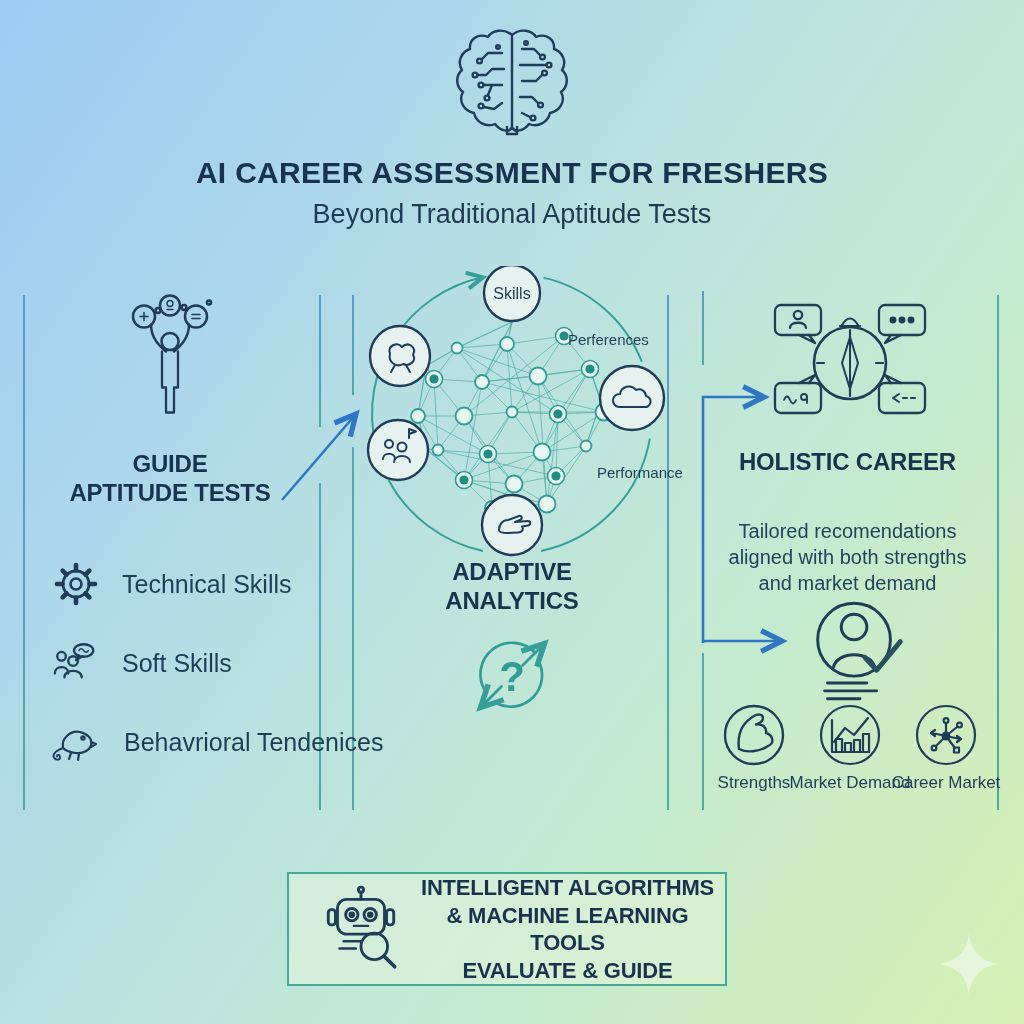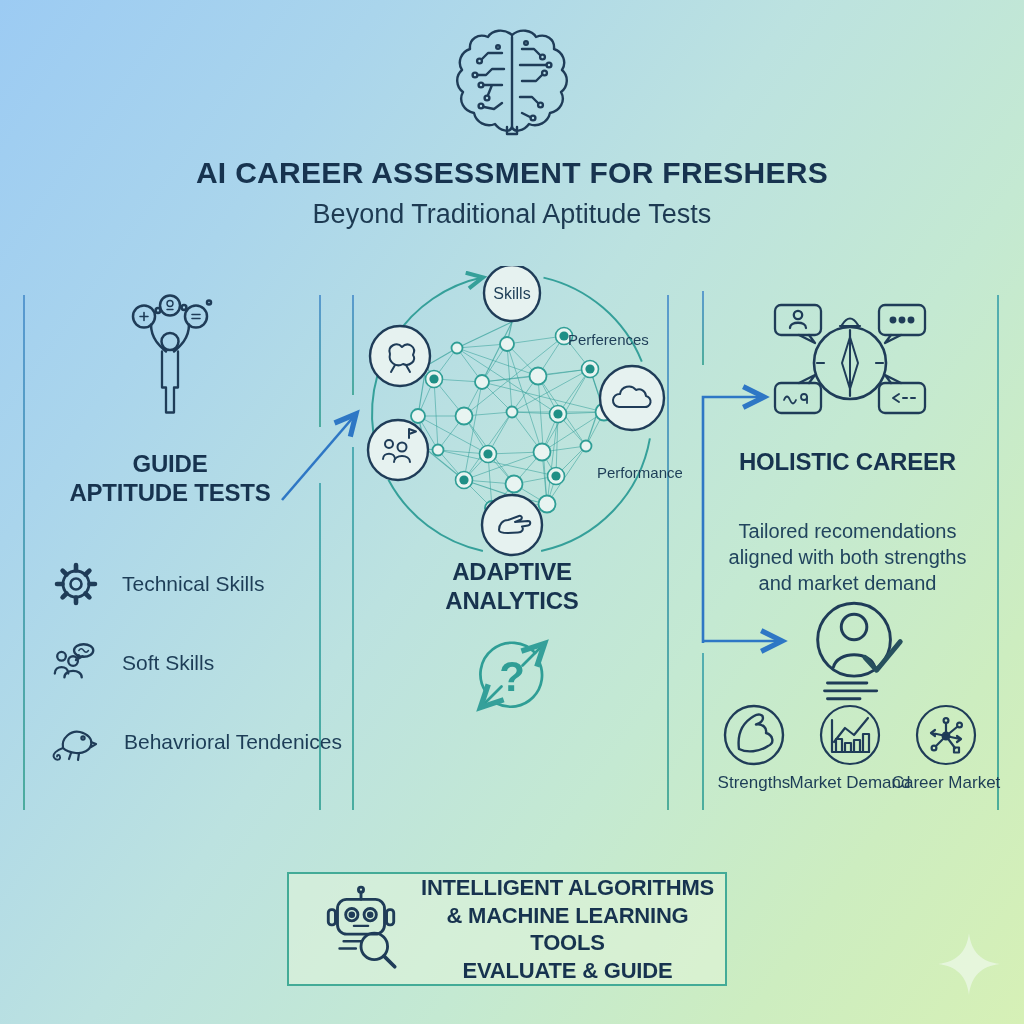--- a/index.html
+++ b/index.html
@@ -8,21 +8,21 @@
     background:linear-gradient(125deg,#9ccbf3 0%,#aad5ec 22%,#bce2e0 46%,#c4e9d2 66%,#cdedc0 84%,#d6f0b6 100%);}
   .abs{position:absolute;}
   .vline{position:absolute;width:2px;opacity:.85;}
   .grad-bt{background:linear-gradient(#4a8ecb,#3aa392);}
   .grad-t{background:linear-gradient(#3fa3ab,#35a295);}
   .title{width:1024px;text-align:center;color:#17334f;font-weight:800;font-size:30px;letter-spacing:.3px;}
   .subtitle{width:1024px;text-align:center;color:#1d3a52;font-weight:400;font-size:27px;}
   .colhead{text-align:center;color:#17334f;font-weight:800;font-size:24px;line-height:1.2;letter-spacing:-.2px;}
   .para{text-align:center;color:#21445e;font-size:20px;line-height:1.3;}
   .listrow{position:absolute;display:flex;align-items:center;gap:22px;}
-  .listlabel{color:#1d3d57;font-size:21px;}
+  .listlabel{color:#1d3d57;font-size:25px;}
   .badges{position:absolute;display:flex;justify-content:space-between;}
   .badge{display:flex;flex-direction:column;align-items:center;width:96px;}
   .badgelabel{margin-top:5px;color:#1d3d57;font-size:17px;white-space:nowrap;}
   .footerbox{position:absolute;left:287px;top:872px;width:440px;height:114px;
     border:2px solid #43ab97;background:rgba(229,246,219,.5);
     display:flex;align-items:center;padding-left:26px;box-sizing:border-box;gap:3px;}
   .footertext{flex:1;text-align:center;color:#17334f;font-weight:800;font-size:22px;line-height:1.25;letter-spacing:-.2px;}
   svg text{font-family:"Liberation Sans",sans-serif;}
 </style>
 </head>

